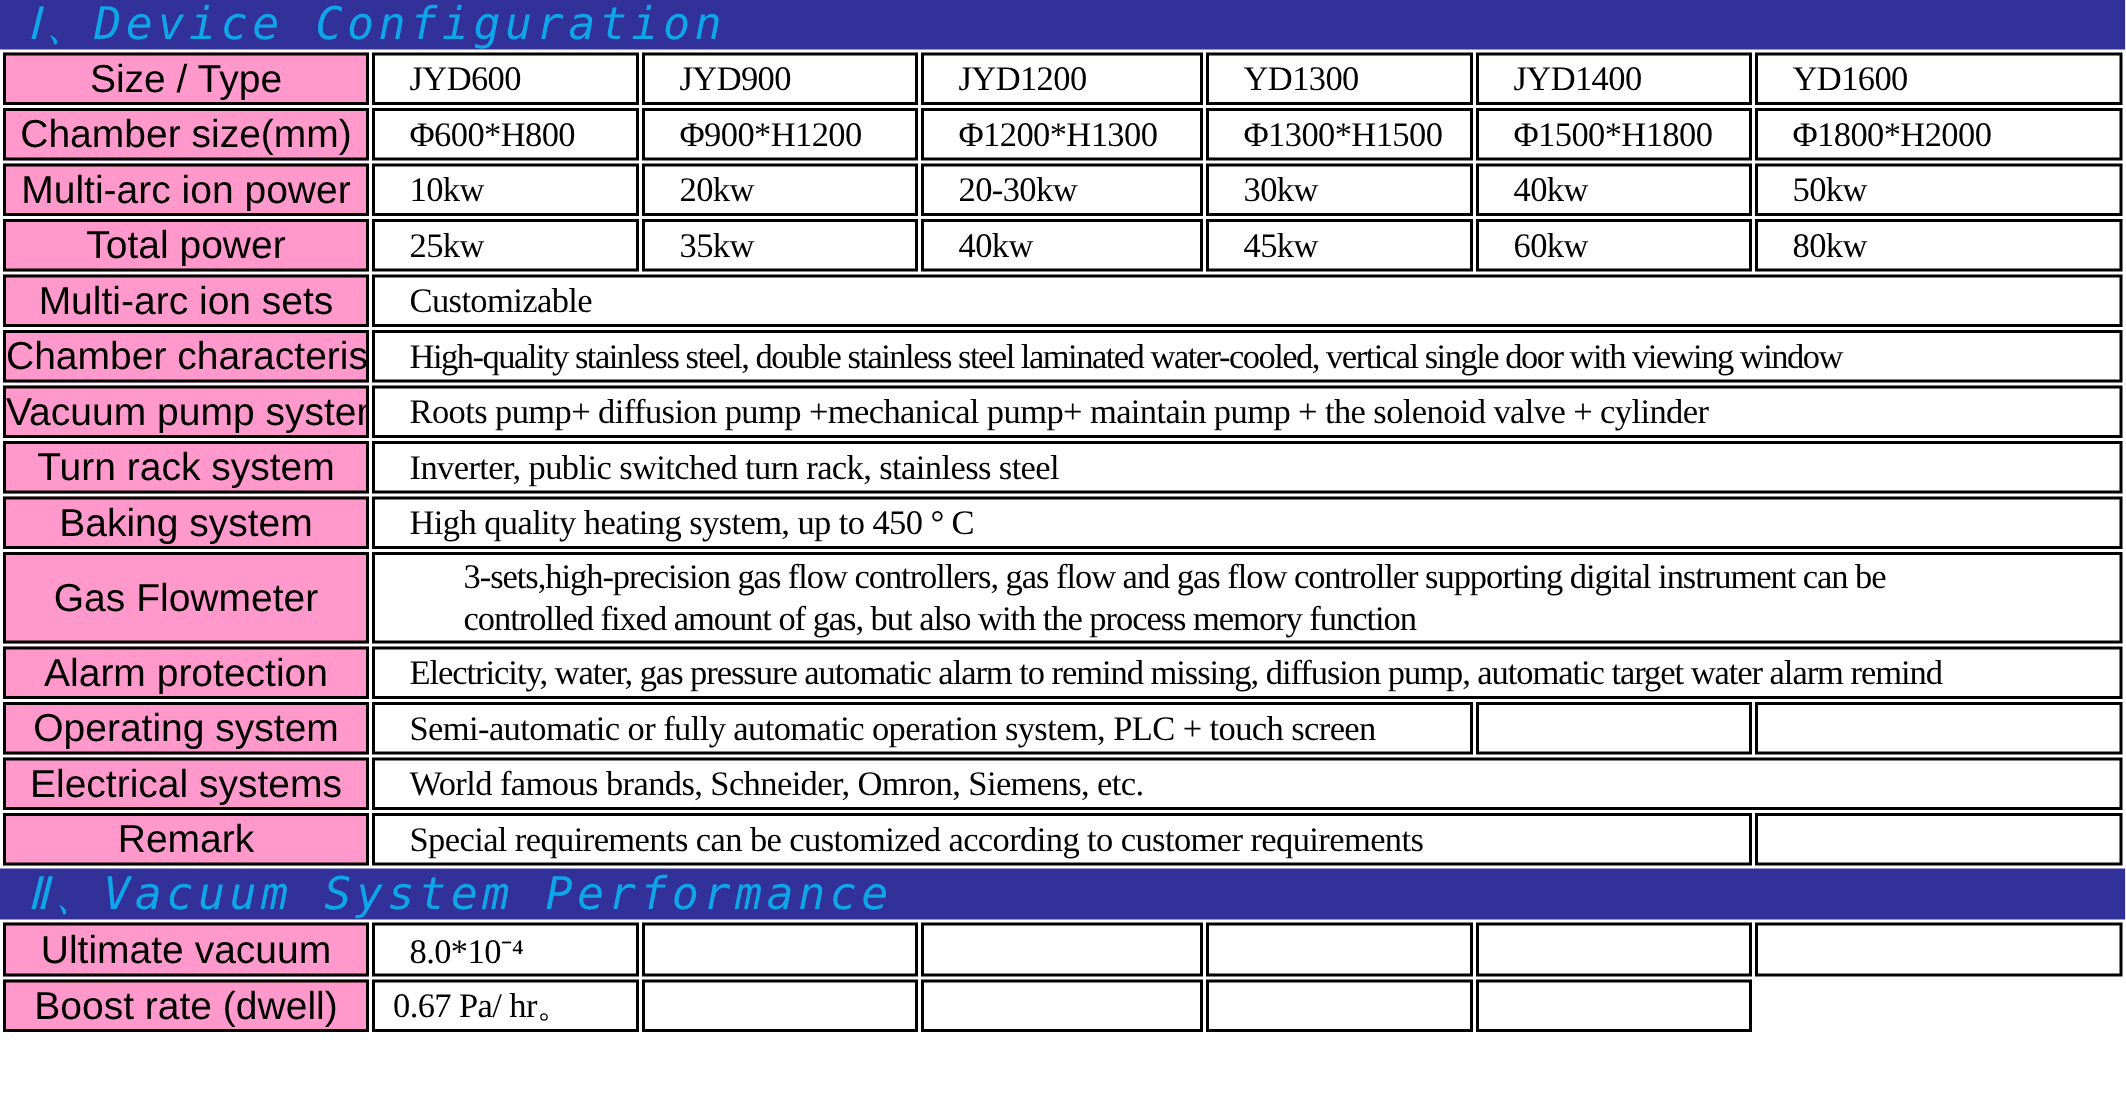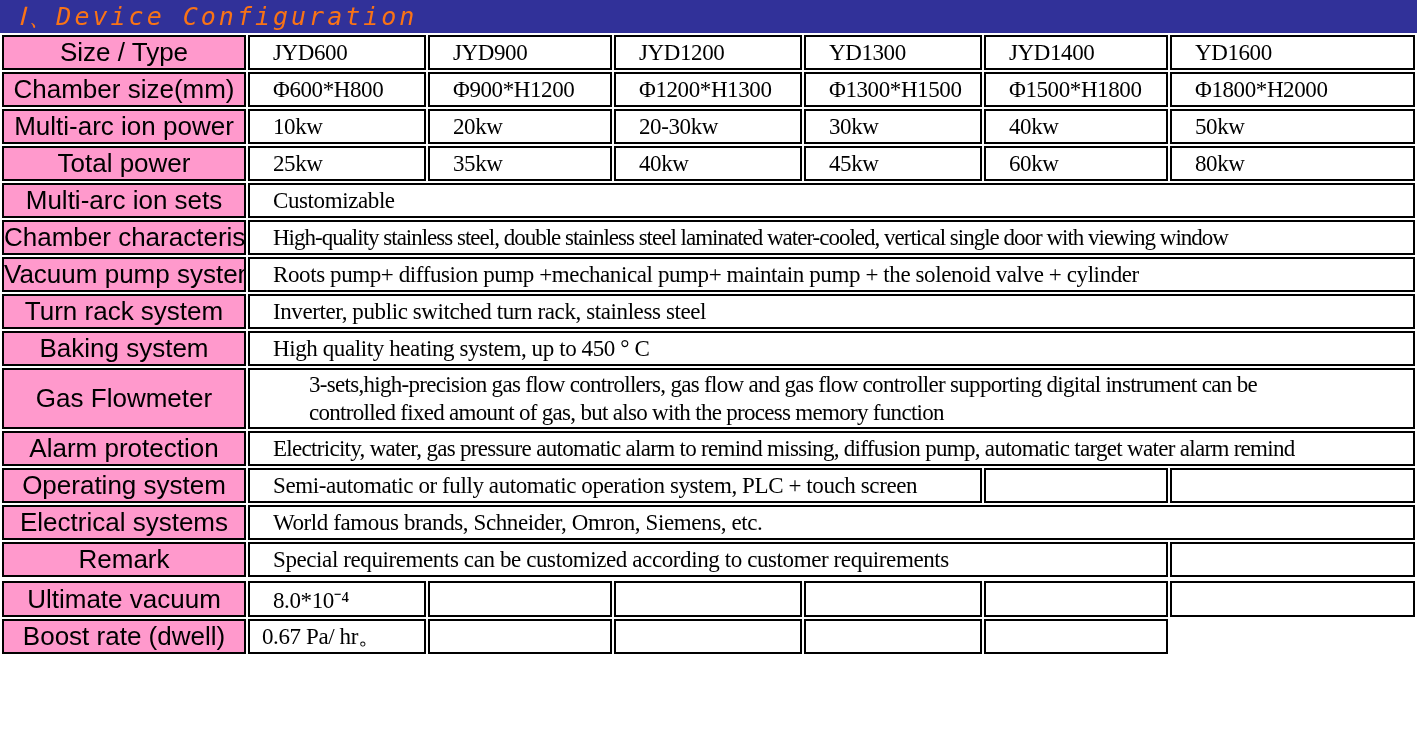--- a/index.html
+++ b/index.html
@@ -1,24 +1,24 @@
 <!DOCTYPE html>
 <html><head>
 <meta charset="utf-8">
 <style>
   html,body { margin:0; padding:0; background:#ffffff; }
   .sheet {
     width:1417px; height:729px; background:#ffffff; overflow:hidden;
     font-family:"Liberation Serif", serif;
   }
   .band {
-    height:33px; background:#313199; color:#f97316;
+    height:33px; background:#313199; color:#0ea5e9;
     display:flex; align-items:center; padding-left:18px; box-sizing:border-box;
     font-family:"DejaVu Sans Mono", monospace;
-    font-style:italic; font-size:25px; letter-spacing:3px; white-space:nowrap;
+    font-style:italic; font-size:30px; letter-spacing:3px; white-space:nowrap;
   }
   .band.second { height:34px; }
   table.spec {
     width:1417px; table-layout:fixed;
     border-collapse:separate; border-spacing:2px;
   }
   td {
     box-sizing:border-box; border:2px solid #000; background:#ffffff;
     height:33px; overflow:hidden; white-space:nowrap; padding:0;
     vertical-align:middle;
@@ -135,20 +135,23 @@
         <td class="value" colspan="6">World famous brands, Schneider, Omron, Siemens, etc.</td>
       </tr>
       <tr>
         <td class="label">Remark</td>
         <td class="value" colspan="5">Special requirements can be customized according to customer requirements</td>
         <td class="value"></td>
       </tr>
     </tbody>
   </table>
 
+  <div class="band second">
+    <span>Ⅱ、Vacuum System Performance</span>
+  </div>
 
   <table class="spec">
     <colgroup>
       <col style="width:244px">
         <col style="width:178px">
         <col style="width:184px">
       <col style="width:188px">
         <col style="width:178px">
         <col style="width:184px">
       <col style="width:245px">

